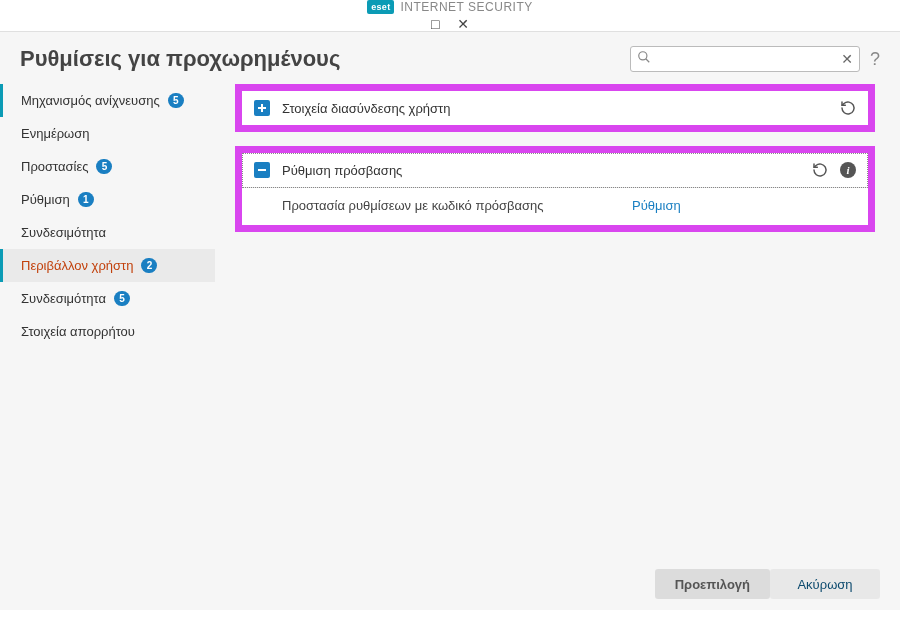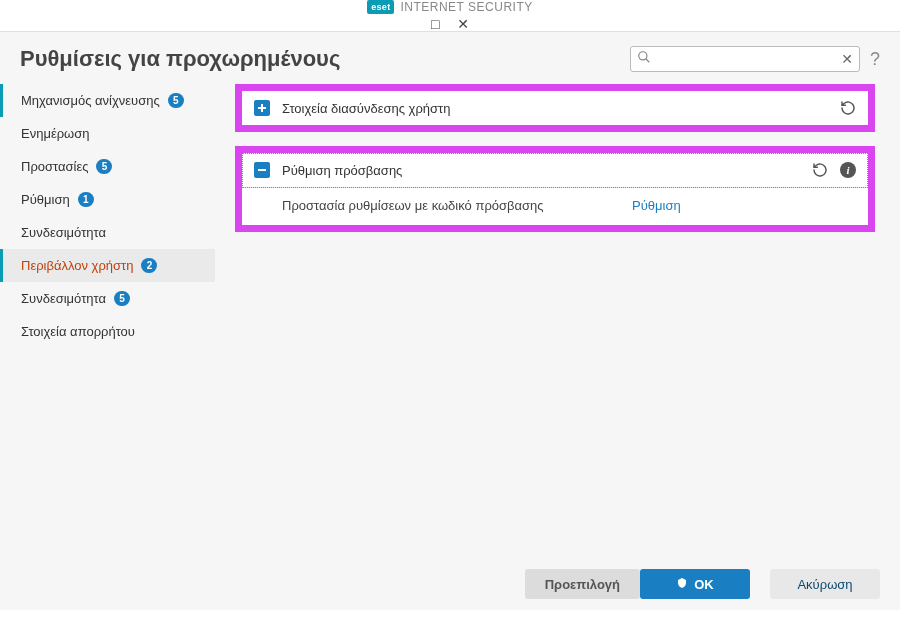--- a/index.html
+++ b/index.html
@@ -378,25 +378,17 @@
     </div>
 
   </div>
 </div>
 
 <div class="footer">
   <button class="btn btn-default">
     <span>Προεπιλογή</span>
   </button>
   <div class="footer-right">
-    <button class="btn btn-primary">
-      <span>
-        <svg width="12" height="12" viewBox="0 0 24 24" fill="#fff">
-            <path d="M12 2 L20 6 V12 C20 17 16 21 12 22 C8 21 4 17 4 12 V6 Z"></path>
-          </svg>
-      </span>
-      <span>OK</span>
-    </button>
     <button class="btn btn-secondary">
       <span>Ακύρωση</span>
     </button>
   </div>
 </div>
 
 </body></html>

